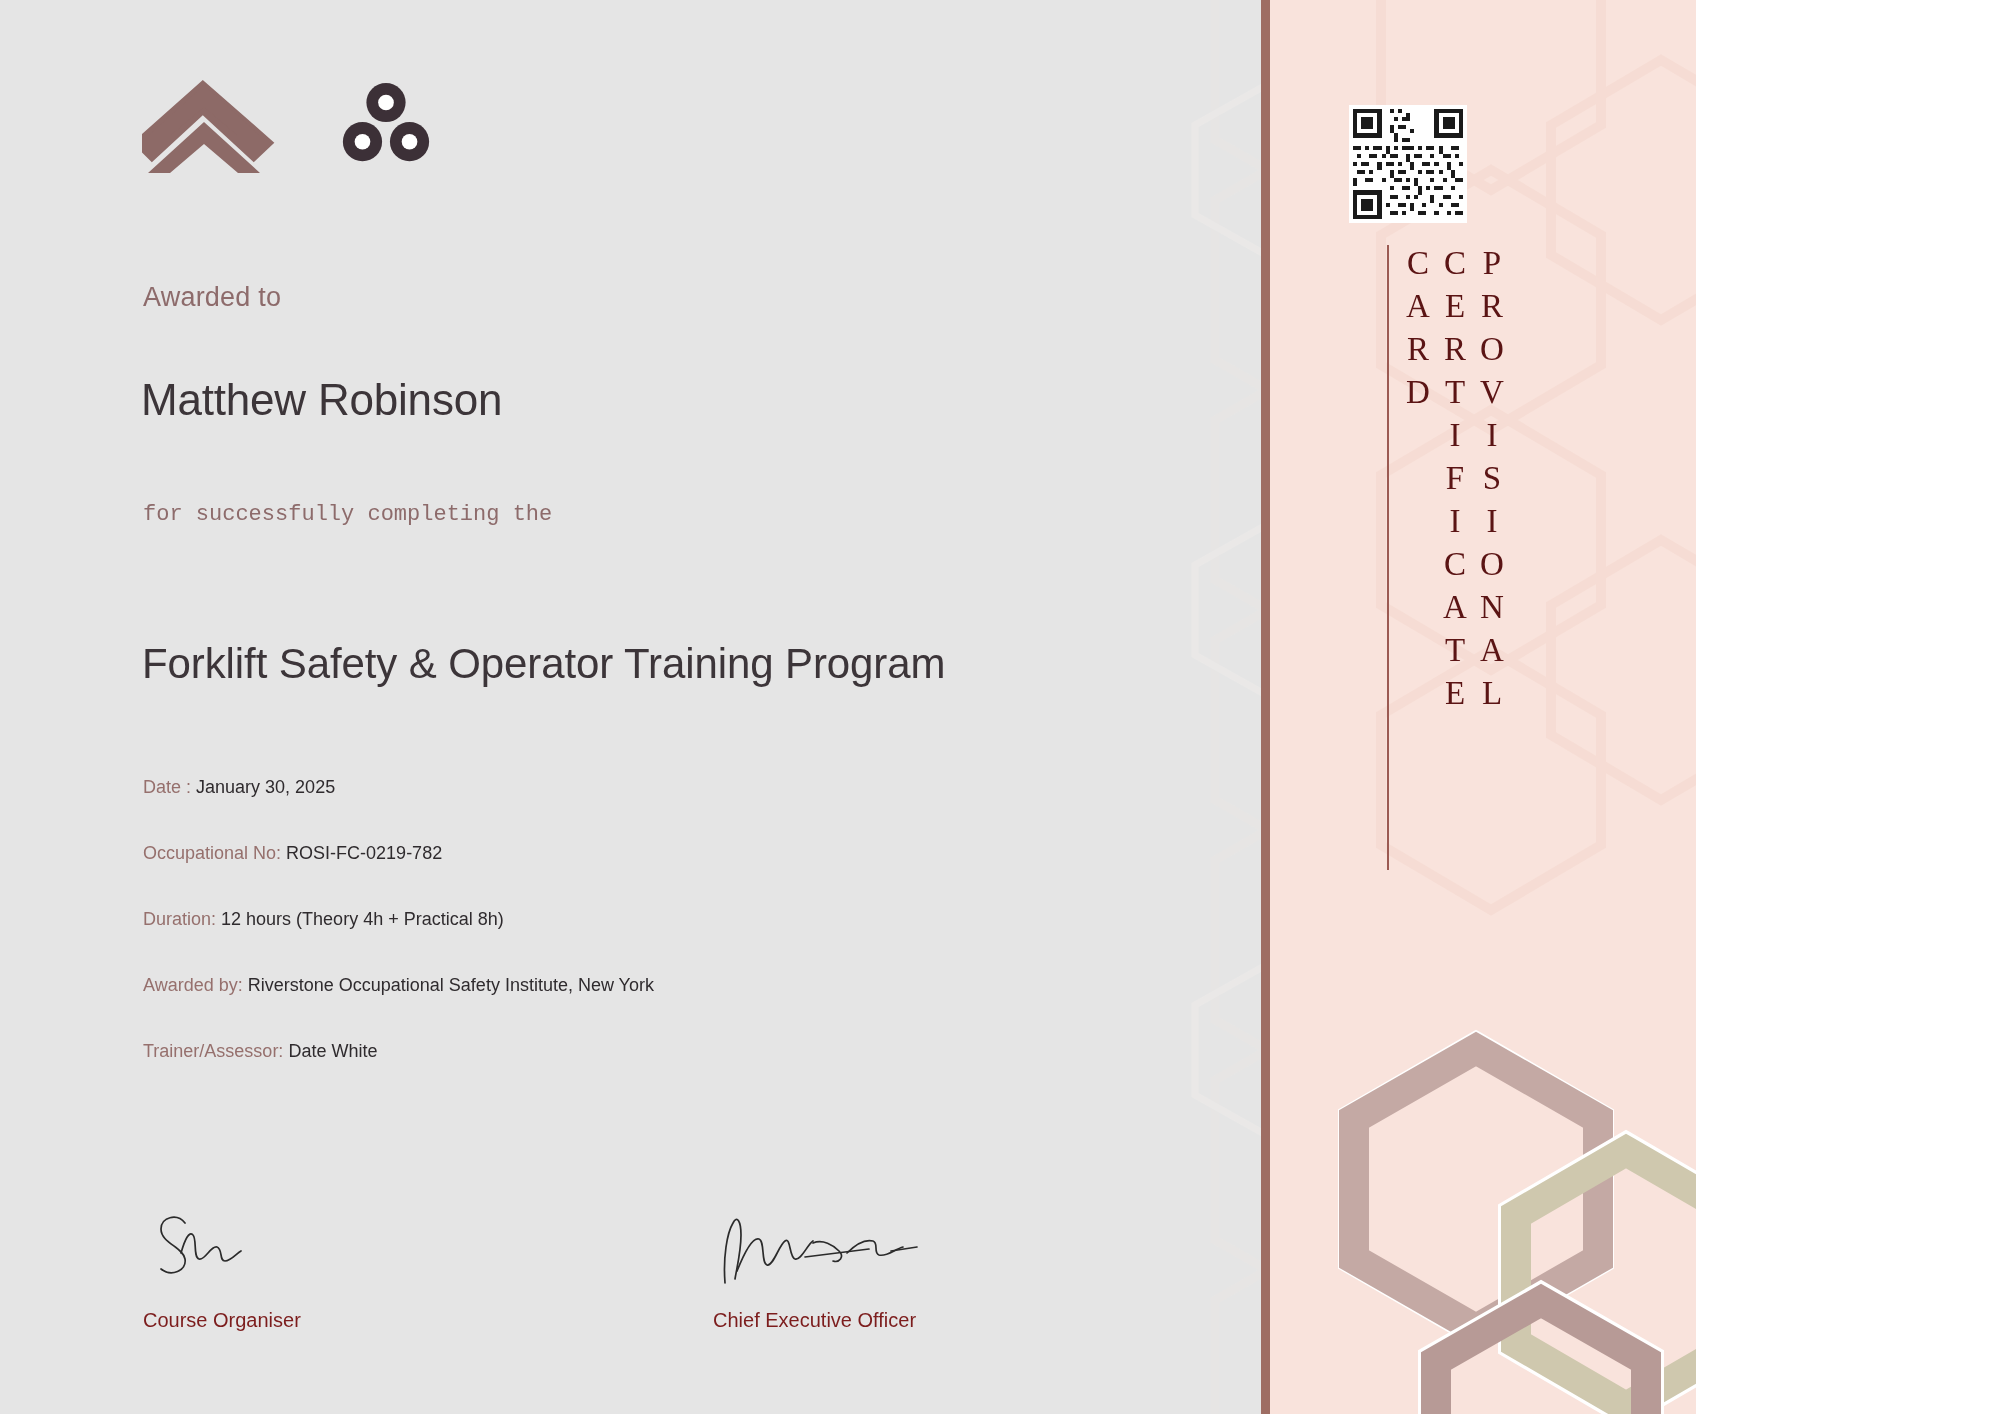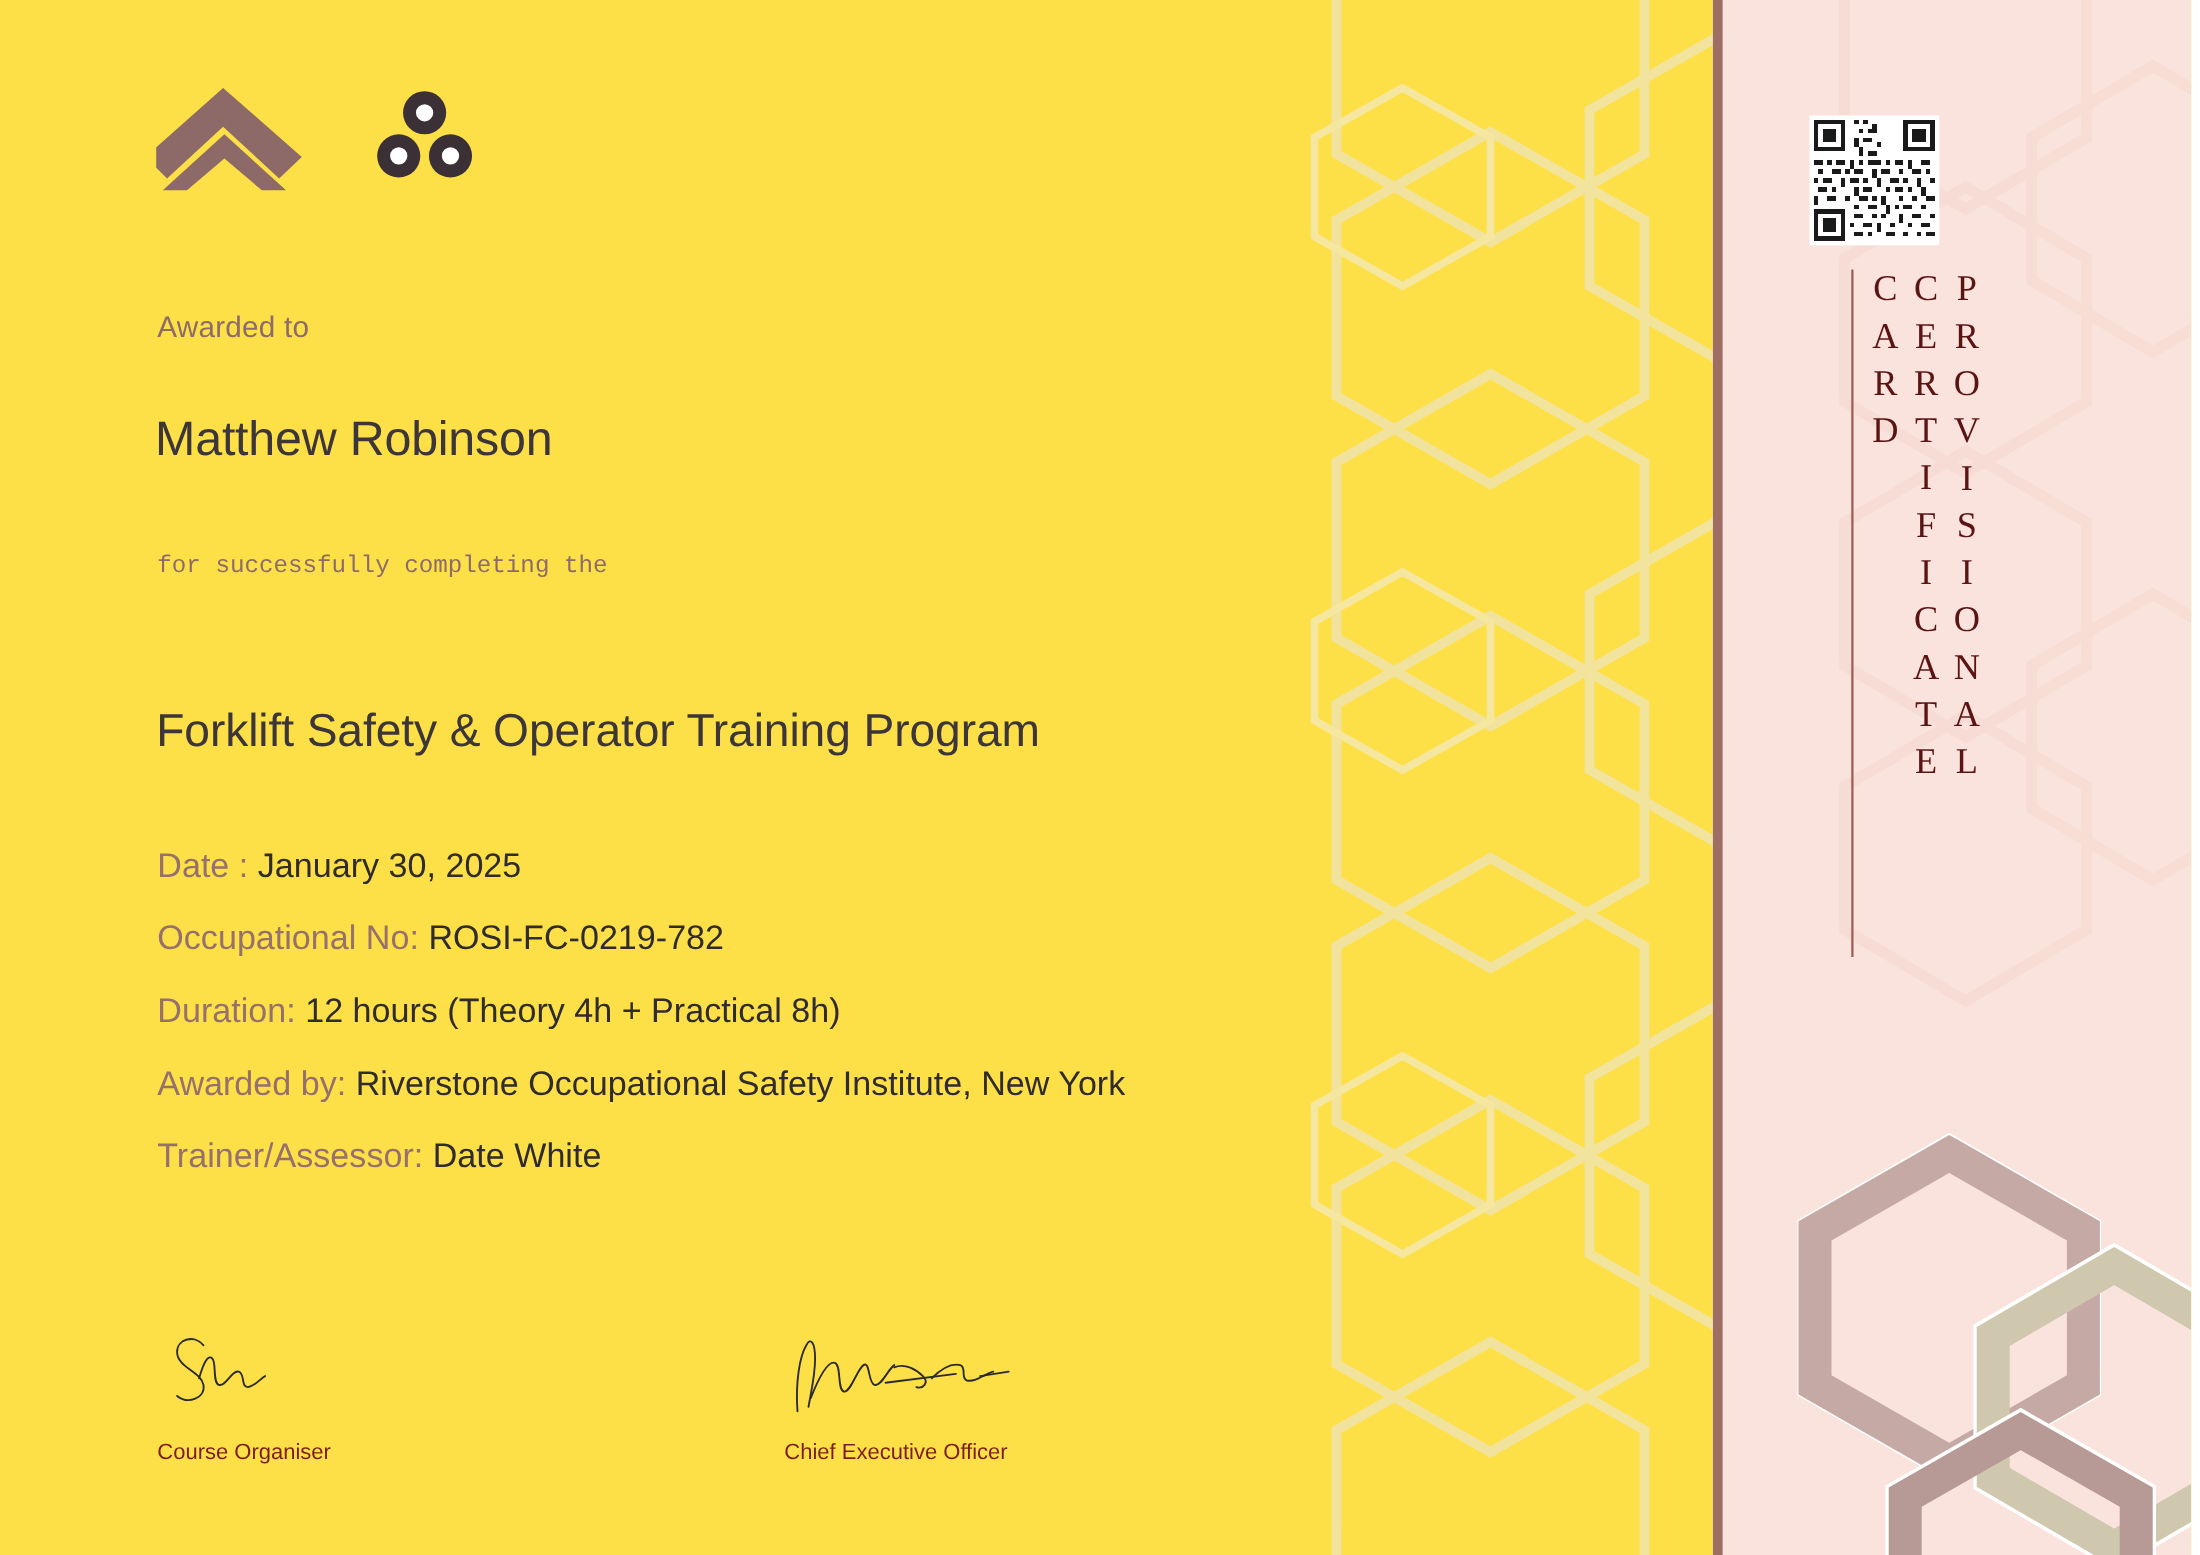--- a/index.html
+++ b/index.html
@@ -10,23 +10,23 @@
   body {
     width: 2000px;
     height: 1414px;
     font-family: "Liberation Sans", sans-serif;
     overflow: hidden;
     position: relative;
   }
 
   .certificate {
     position: relative;
-    width: 1992px;
-    height: 1414px;
-    background: #fde047;
+    width: 1696px;
+    height: 1414px;
+    background: #e5e5e5;
     overflow: hidden;
   }
 
   
   .left-panel {
     position: absolute;
     top: 0;
     left: 0;
     width: 1565px;
     height: 1414px;
@@ -91,21 +91,21 @@
   }
 
   .detail-rows {
     position: absolute;
     top: 770px;
     left: 143px;
     width: 1000px;
   }
   .detail-row {
     margin-bottom: 32px;
-    font-size: 31px;
+    font-size: 18px;
     line-height: 34px;
     white-space: nowrap;
   }
   .detail-label {
     color: #96706d;
   }
   .detail-value {
     color: #2f2b2e;
   }
 

